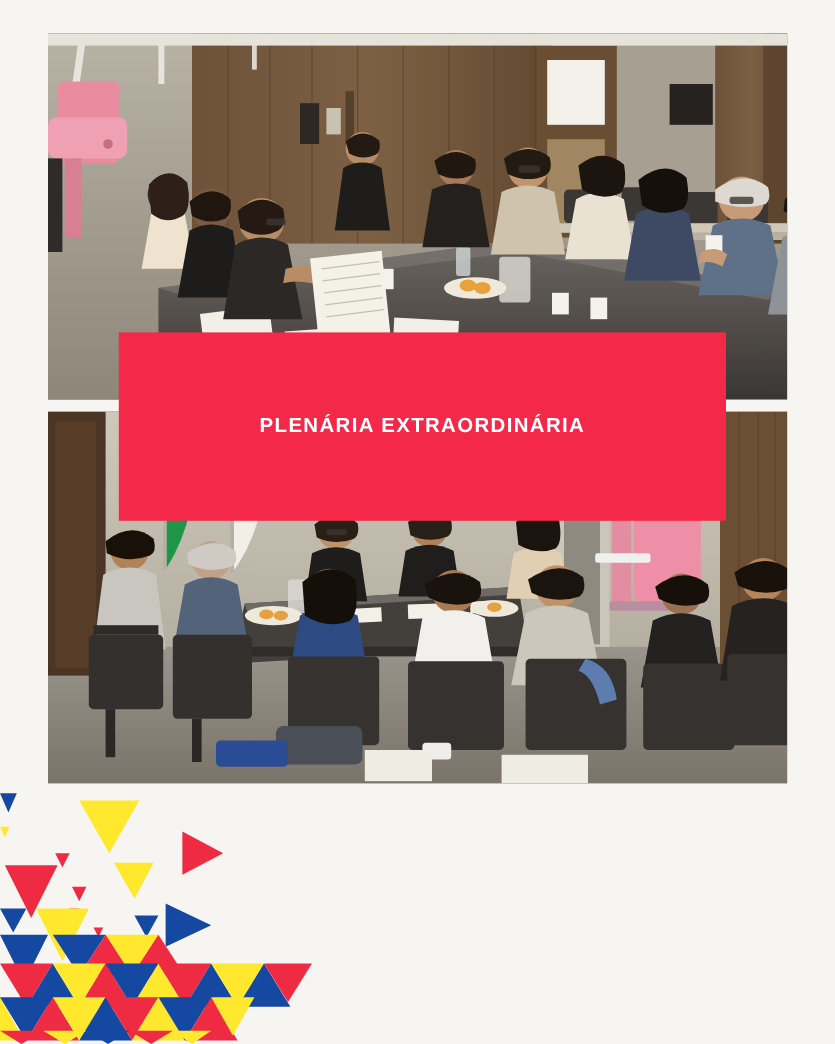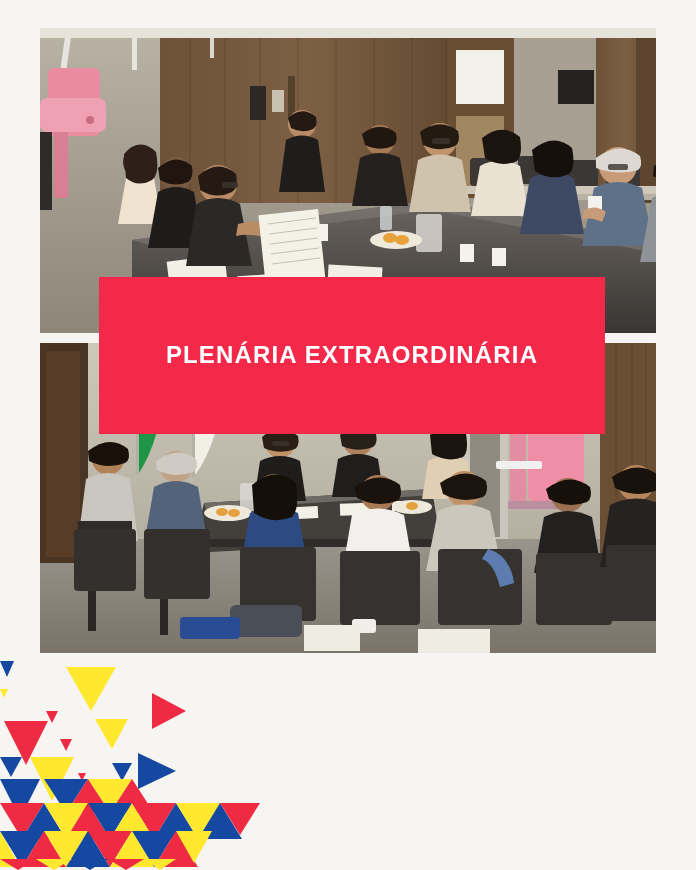--- a/index.html
+++ b/index.html
@@ -54,21 +54,21 @@
     display: flex;
     flex-direction: column;
     align-items: center;
     justify-content: center;
     z-index: 5;
   }
   .banner-line {
     color: #ffffff;
     font-family: "Liberation Sans", sans-serif;
     font-weight: bold;
-    font-size: 24px;
+    font-size: 17px;
     letter-spacing: 1.15px;
     line-height: 1.42;
     text-align: center;
     white-space: nowrap;
   }
 
   
   #footer {
     position: absolute;
     left: 0;

